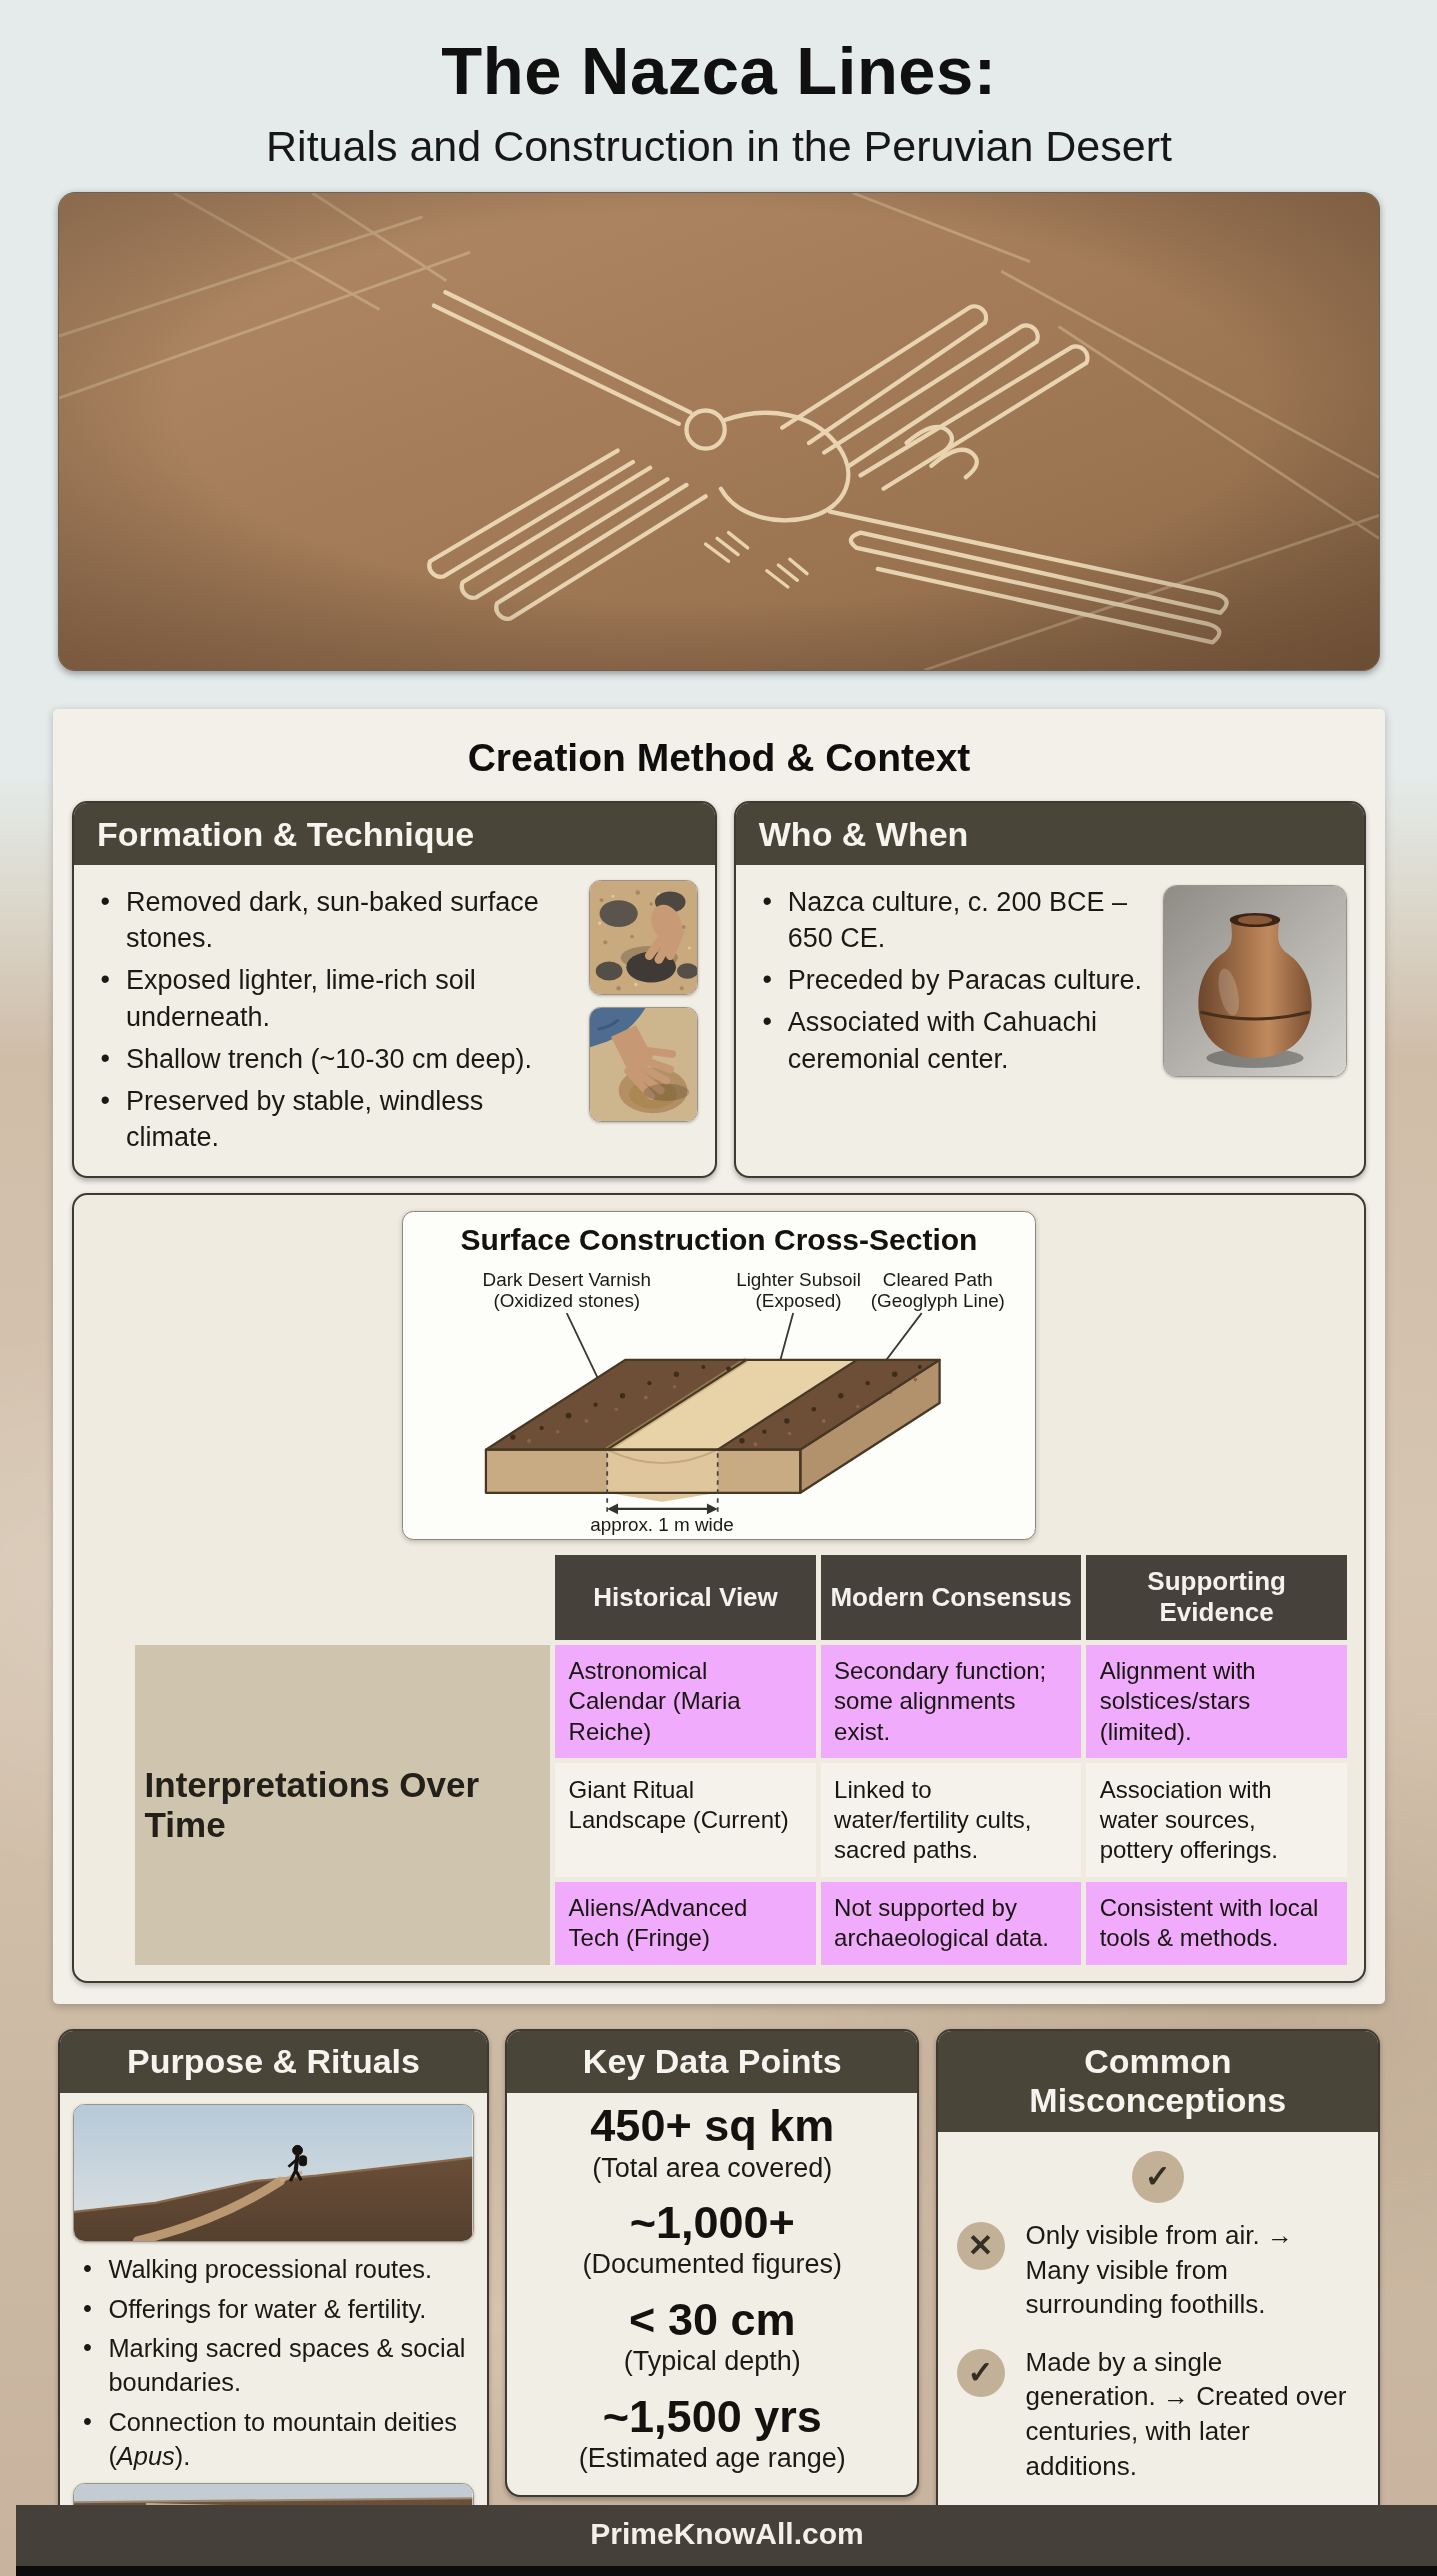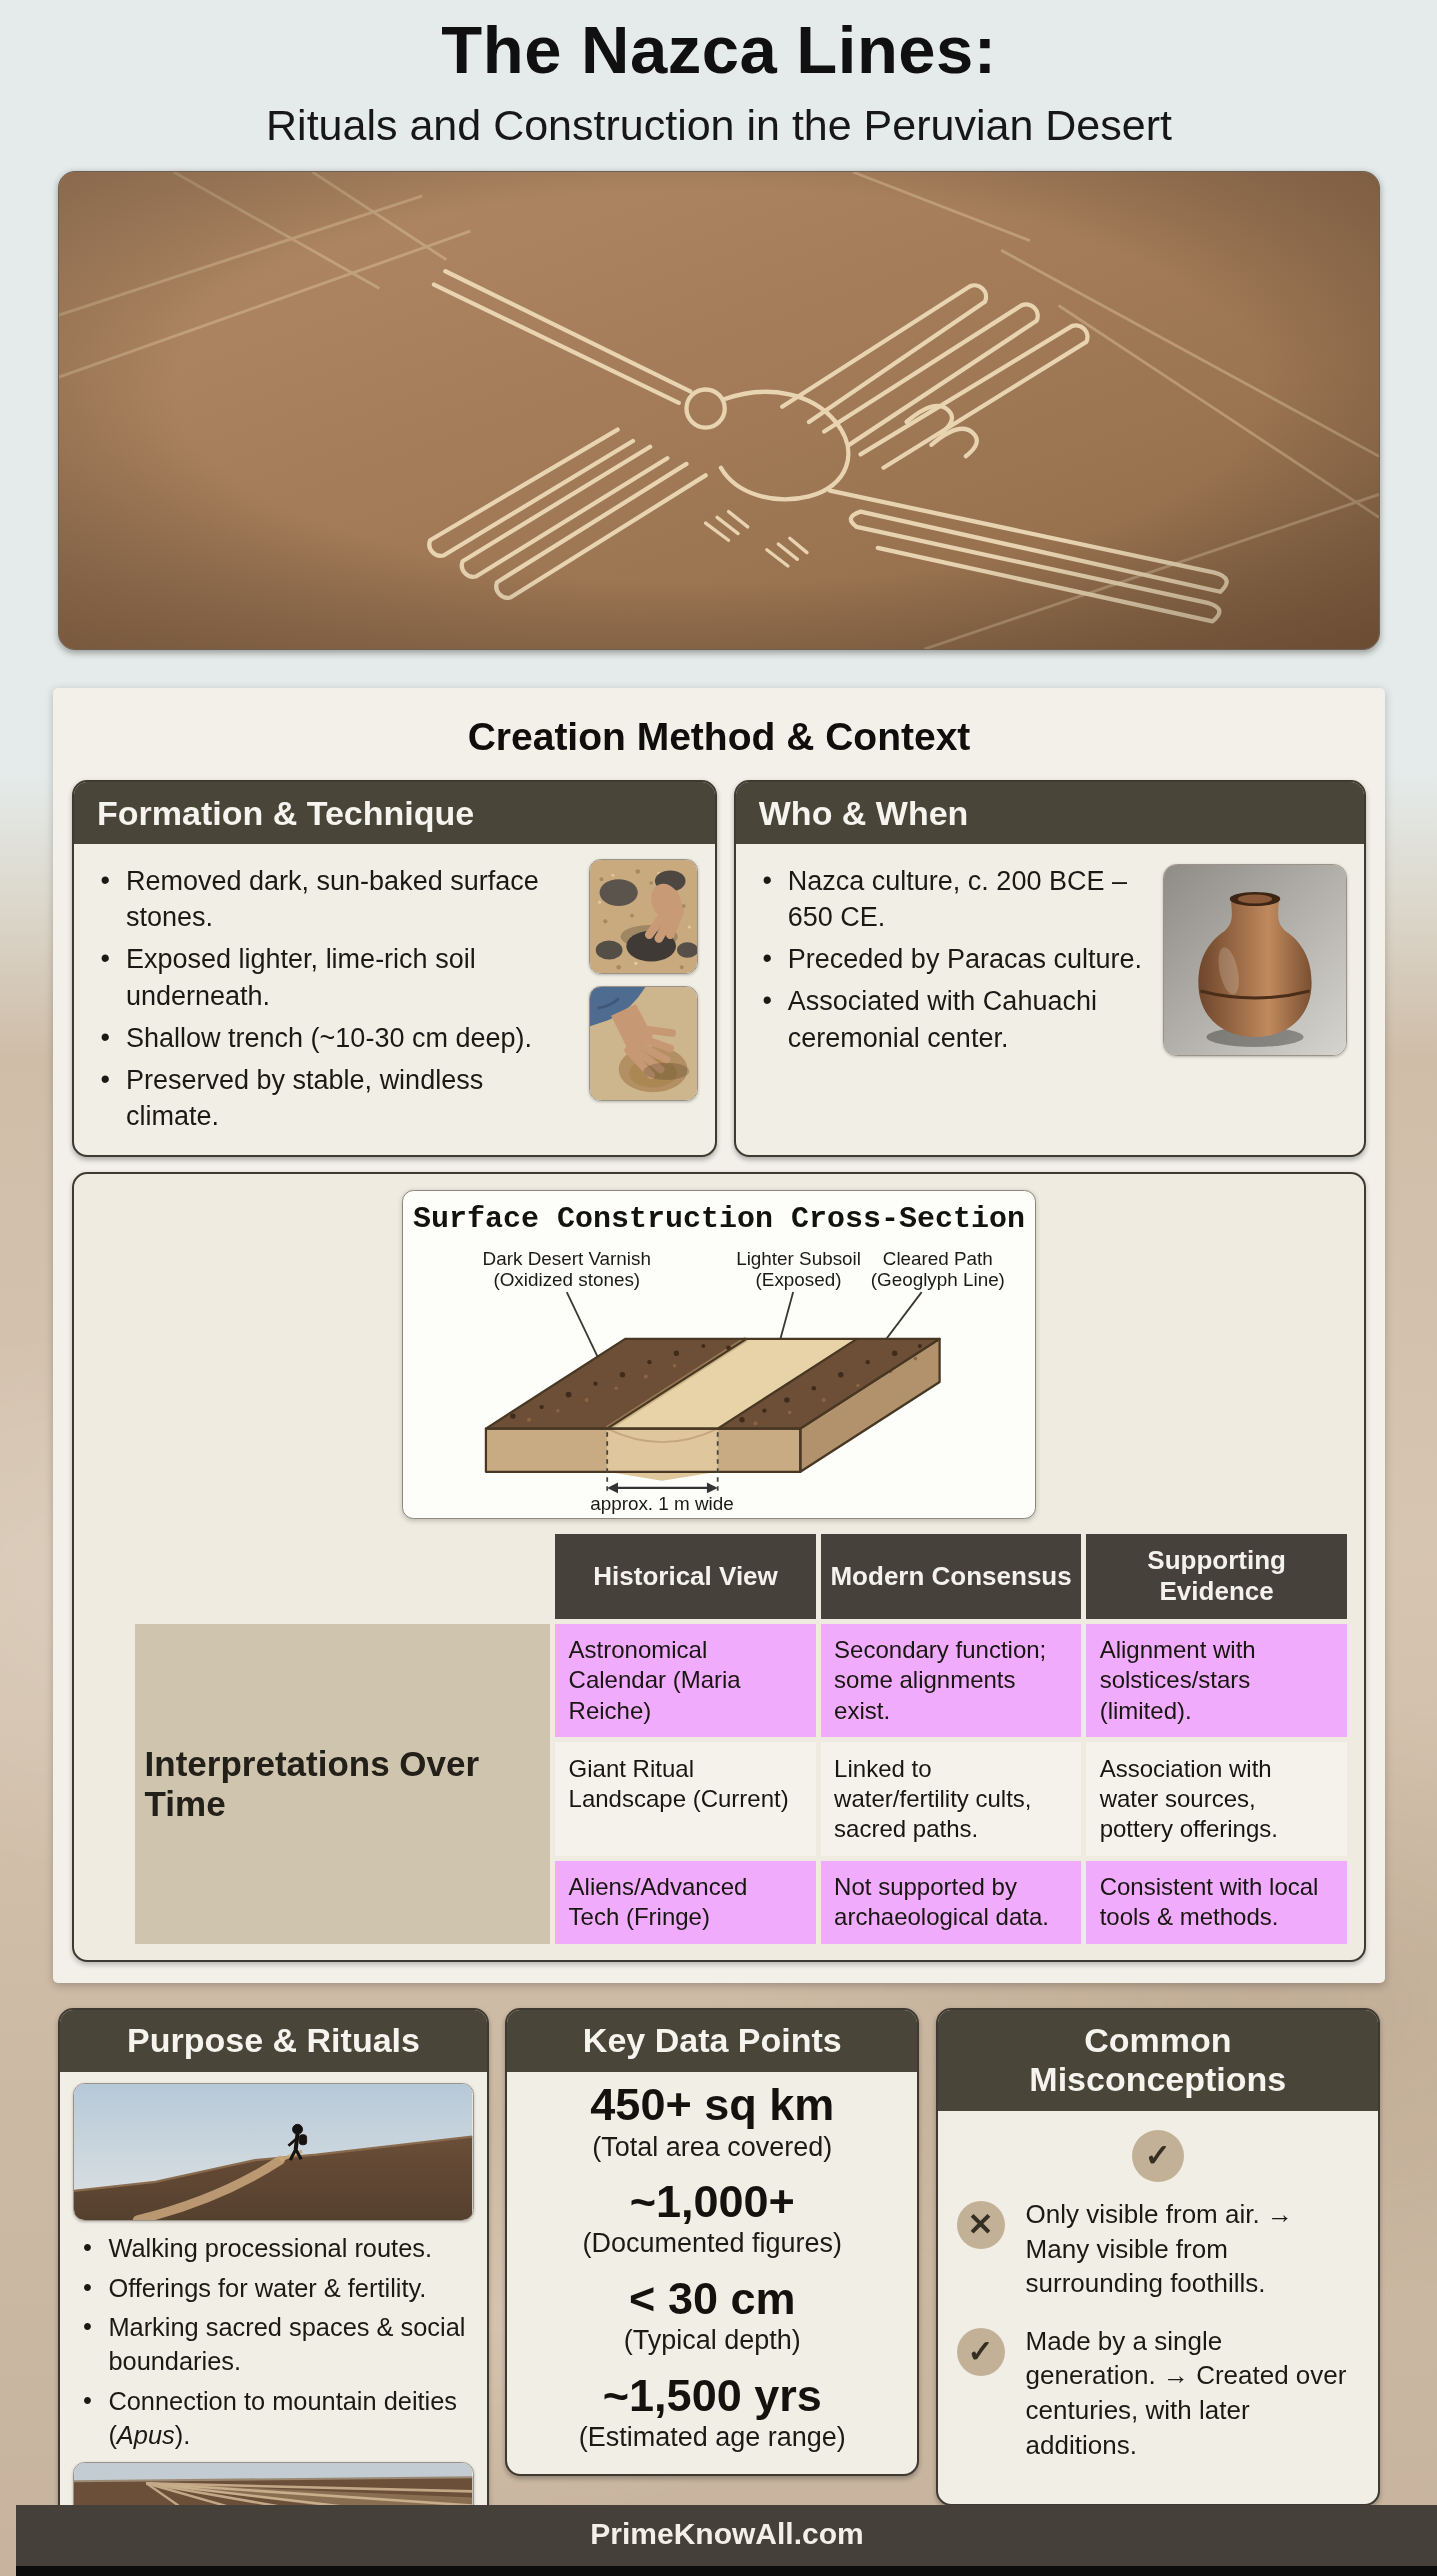--- a/index.html
+++ b/index.html
@@ -5,21 +5,21 @@
   html,body{margin:0;padding:0;}
   body{
     width:1438px;height:2576px;position:relative;overflow:hidden;
     font-family:"Liberation Sans",sans-serif;color:#1b1914;
     background:
       radial-gradient(671px 403px at 12% 62%, rgba(255,255,255,.18), transparent 70%),
       radial-gradient(863px 479px at 88% 78%, rgba(115,85,55,.14), transparent 65%),
       radial-gradient(498px 288px at 35% 90%, rgba(255,244,228,.20), transparent 70%),
       linear-gradient(180deg,#e5ebea 0%,#e5ebea 30%,#dcd8cc 35%,#cfbda8 41%,#d6c5b1 60%,#cdbaa4 80%,#c8b49e 100%);
   }
-  .hdr{padding-top:11px;text-align:center;}
+  .hdr{padding-top:32px;text-align:center;}
   .title{font-size:67px;font-weight:bold;letter-spacing:0.5px;color:#101010;margin:0;}
   .subtitle{font-size:43px;font-weight:normal;color:#171717;margin:13.4px 0 0;}
   .hero{margin:21px 58px 0;height:477px;border-radius:17px;border:1.9px solid #6b6156;
         overflow:hidden;box-shadow:0 2.9px 7.7px rgba(0,0,0,.35);background:#a57f5d;}
   .hero svg{display:block;width:100%;height:100%;}
   .panel{margin:38px 53px 0;background:#f2f0e9;border-radius:5px;padding:19px 19px 21px;
          box-shadow:0 2.9px 8.6px rgba(0,0,0,.22);}
   .panel h2{font-size:39px;font-weight:bold;text-align:center;margin:7.7px 0 21px;color:#0f0e0c;}
   .cards-row{display:flex;gap:17px;}
   .card{border:2.9px solid #3e3a31;border-radius:15.3px;background:#f1eee5;overflow:hidden;
@@ -34,21 +34,21 @@
   ul.bullets li{position:relative;padding-left:35px;margin-bottom:5.8px;}
   ul.bullets li::before{content:"\2022";position:absolute;left:9.6px;top:-1px;}
   .ph-col{display:flex;flex-direction:column;gap:11.5px;flex:0 0 109px;}
   .ph{border-radius:11.5px;overflow:hidden;border:1px solid #9b938a;box-shadow:0 1px 2.9px rgba(0,0,0,.25);}
   .ph svg{display:block;width:100%;height:100%;}
   .vase-box{flex:0 0 182px;height:190px;border-radius:13.4px;overflow:hidden;border:1px solid #9b938a;align-self:center;}
   .subcard{margin-top:15.3px;border:2.9px solid #3e3a31;border-radius:15.3px;background:#efebe0;
            padding:15.3px 17px;box-shadow:0 2.9px 5.8px rgba(0,0,0,.22);}
   .diagram-card{width:613px;margin:0 auto;background:#fdfdfa;border:1.9px solid #8d867a;border-radius:11.5px;
                 padding:9.6px 9.6px 3.8px;box-shadow:0 1.9px 4.8px rgba(0,0,0,.2);}
-  .diagram-title{font-size:30px;font-weight:bold;text-align:center;margin:1.9px 0 3.8px;color:#14120f;font-family:Liberation Mono, monospace;}
+  .diagram-title{font-size:30px;font-weight:bold;text-align:center;margin:1.9px 0 3.8px;color:#14120f;}
   .diagram-card svg{display:block;margin:0 auto;width:575px;height:auto;}
   .interp{display:grid;grid-template-columns:37fr 21fr 21fr 21fr;gap:4.8px;margin-top:15.3px;}
   .interp .th{background:#46413a;color:#f4f2ec;font-weight:bold;font-size:26px;
               display:flex;align-items:center;justify-content:center;padding:11.5px 5.8px;text-align:center;}
   .interp .tlabel{background:#cfc4ad;display:flex;align-items:center;justify-content:center;
                   font-size:35px;font-weight:bold;color:#23201a;text-align:left;padding:9.6px;margin-left:44px;}
   .interp .td{font-size:24px;line-height:1.26;padding:11.5px 13.4px;color:#181610;}
   .interp .row-dark{background:#f0abfc;}
   .interp .row-light{background:#f4f2ea;}
   .three-col{display:flex;gap:16.3px;margin:25px 58px 0;align-items:flex-start;}

